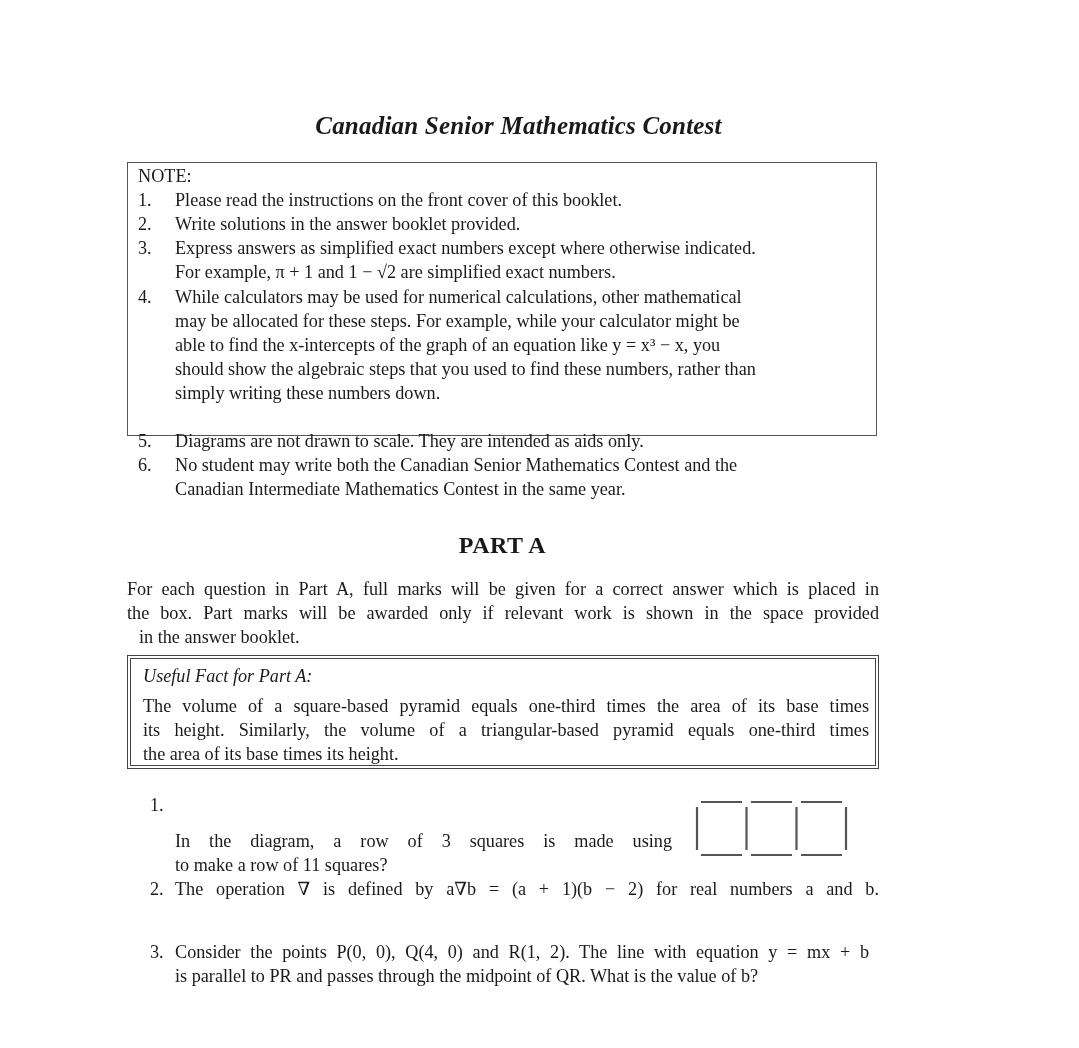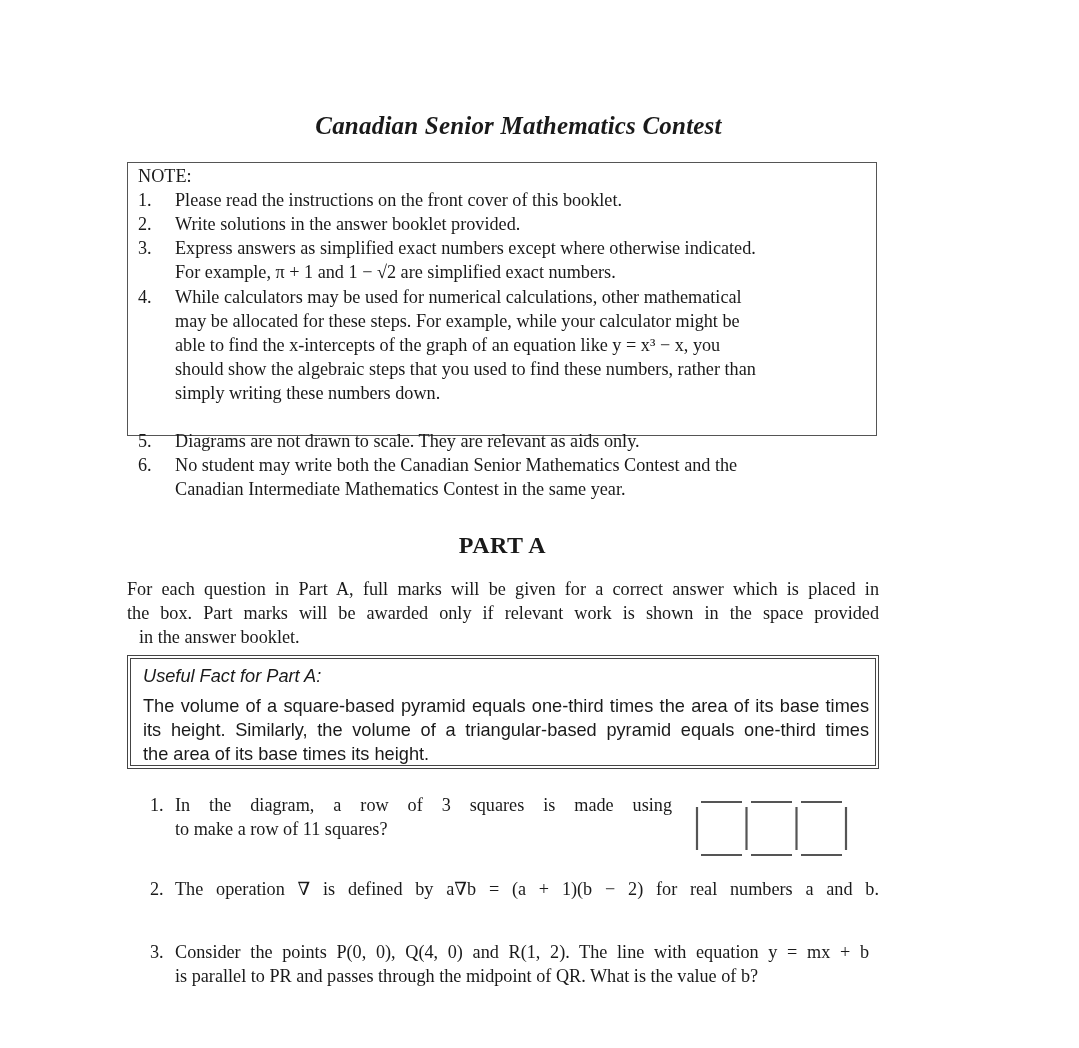--- a/index.html
+++ b/index.html
@@ -40,39 +40,39 @@
   .part-intro div { white-space: nowrap; text-align: justify; text-align-last: justify; }
   .part-intro div.last { text-align-last: left; margin-left: 12px; }
 
   .fact-box {
     position: absolute; left: 127px; top: 655px; width: 752px; height: 114px;
     border: 1.3px solid #444; box-sizing: border-box;
   }
   .fact-inner {
     position: absolute; left: 2px; top: 2px; right: 2px; bottom: 2px;
     border: 1.3px solid #444;
-    font-family: Liberation Sans, sans-serif;
+    font-family: Liberation Serif, serif;
     font-size: 18.2px; line-height: 24px;
   }
   .fact-title { position: absolute; left: 12px; top: 5px; font-style: italic; }
   .fact-body { position: absolute; left: 12px; top: 35px; width: 726px; }
   .fact-body div { white-space: nowrap; text-align: justify; text-align-last: justify; }
   .fact-body div.last { text-align-last: left; }
 
   .q {
     position: absolute; left: 150px;
     font-family: "Liberation Serif", "DejaVu Serif", serif;
     font-size: 18.2px; line-height: 24px;
   }
   .q-num { position: absolute; left: 0; top: 0; }
   .q-lines { position: absolute; left: 25px; top: 0; }
   .q-lines div { white-space: nowrap; text-align: justify; text-align-last: justify; }
   .q-lines div.last { text-align-last: left; }
   .q1 { top: 793px; }
-  .q1 .q-lines { width: 497px; }
+  .q1 .q-lines { width: 497px; margin-top: 36px; }
   .q2 { top: 877px; }
   .q2 .q-lines { width: 704px; }
   .q3 { top: 940px; }
   .q3 .q-lines { width: 694px; }
 
   .toothpicks { position: absolute; left: 694px; top: 798px; width: 160px; height: 64px; }
 </style>
 </head>
 <body>
 
@@ -110,21 +110,21 @@
       <div>may be allocated for these steps. For example, while your calculator might be</div>
       <div>able to find the x-intercepts of the graph of an equation like y = x³ − x, you</div>
       <div>should show the algebraic steps that you used to find these numbers, rather than</div>
       <div>simply writing these numbers down.</div>
     </div>
   </div>
 
   <div class="note-item" style="top:266px">
     <span class="note-num">5.</span>
     <div class="note-text">
-      <div>Diagrams are not drawn to scale. They are relevant as aids only.</div>
+      <div>Diagrams are not drawn to scale. They are intended as aids only.</div>
     </div>
   </div>
 
   <div class="note-item" style="top:290px">
     <span class="note-num">6.</span>
     <div class="note-text">
       <div>No student may write both the Canadian Senior Mathematics Contest and the</div>
       <div>Canadian Intermediate Mathematics Contest in the same year.</div>
     </div>
   </div>

